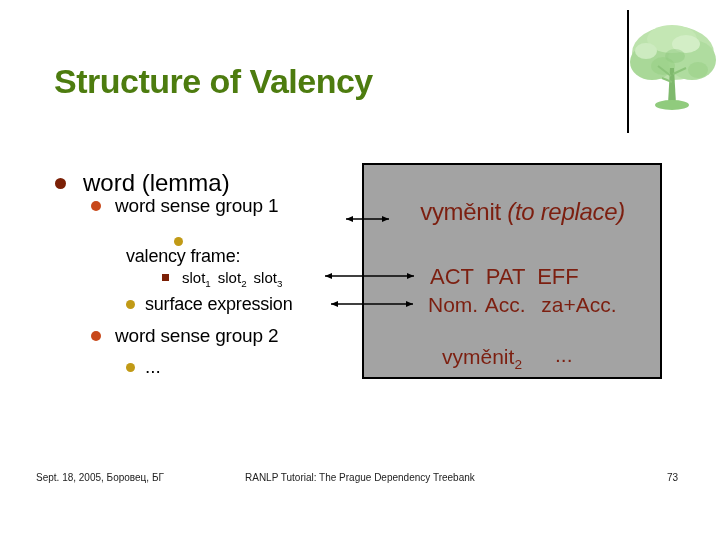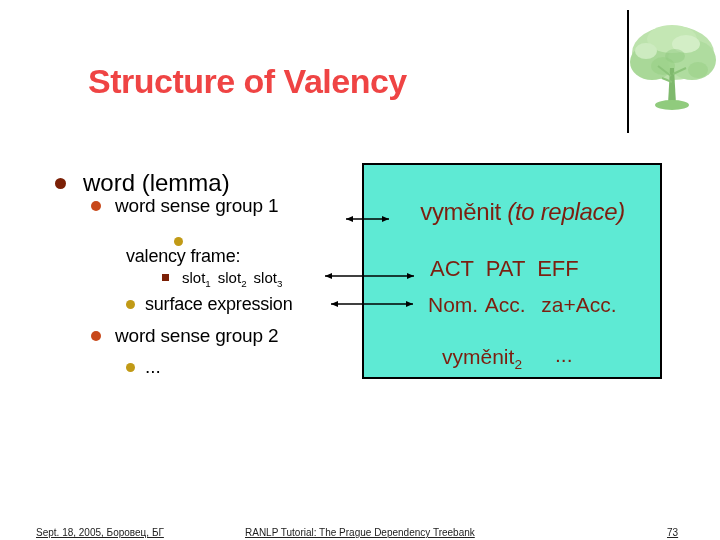--- a/index.html
+++ b/index.html
@@ -3,21 +3,21 @@
 <meta charset="utf-8">
 <style>
   html,body{margin:0;padding:0;background:#fff;}
   .slide{
     position:relative;width:720px;height:540px;background:#ffffff;overflow:hidden;
     font-family:"Liberation Sans","DejaVu Sans",sans-serif;color:#000;
   }
   
   .title{
     position:absolute;left:54px;top:62px;font-size:34px;font-weight:bold;
-    color:#ef4444;letter-spacing:-0.5px;white-space:nowrap;margin-left:34px;
+    color:#4d7c0f;letter-spacing:-0.5px;white-space:nowrap;
   }
   .title-rule{position:absolute;left:627px;top:10px;width:2px;height:123px;background:#000;}
   .tree{position:absolute;left:628px;top:18px;}
 
   
   .row{position:absolute;display:flex;align-items:center;white-space:nowrap;}
   .bullet{flex:0 0 auto;border-radius:50%;}
   .b-l1{width:11px;height:11px;background:#7b2006;margin-right:17px;}
   .b-l2{width:10px;height:10px;background:#c8481a;margin-right:14px;}
   .b-l3{width:9px;height:9px;background:#c19a16;margin-right:10px;}
@@ -28,36 +28,36 @@
   .r-slots{left:162px;top:267px;height:21px;font-size:15px;}
   .r-surface{left:126px;top:293px;height:22px;font-size:18px;letter-spacing:-0.2px;}
   .r-group2{left:91px;top:324px;height:24px;font-size:19px;letter-spacing:-0.2px;align-items:center;}
   .r-more{left:126px;top:356px;height:22px;font-size:19px;}
   .slot-part{margin-right:7px;}
   sub{font-size:0.65em;line-height:0;}
 
   
   .vbox{
     position:absolute;left:362px;top:163px;width:300px;height:216px;
-    border:2px solid #000;box-sizing:border-box;background:#5eead4;
+    border:2px solid #000;box-sizing:border-box;background:#a3a3a3;
   }
   .vline{position:absolute;color:#7c1f10;white-space:pre;}
   .v-heading{left:18px;top:5px;font-size:24px;letter-spacing:-0.3px;}
   .v-heading .gloss{font-style:italic;}
   .v-sense1{left:39px;top:41px;font-size:21px;}
-  .v-roles{left:66px;top:91px;font-size:22px;}
+  .v-roles{left:66px;top:99px;font-size:22px;}
   .v-forms{left:64px;top:128px;font-size:21px;word-spacing:2px;}
   .v-sense2{left:43px;top:156px;font-size:21px;}
   .v-more{left:191px;top:178px;font-size:21px;}
 
   
   .arrows{position:absolute;left:0;top:0;pointer-events:none;}
 
   
-  .footer-item{position:absolute;top:527px;font-size:10px;color:#222;white-space:nowrap;text-decoration:underline;}
+  .footer-item{position:absolute;top:472px;font-size:10px;color:#222;white-space:nowrap;}
   .f-date{left:36px;}
   .f-center{left:245px;}
   .f-page{left:667px;}
 </style>
 </head>
 <body>
 
 <div class="slide">
 
   <div class="title">Structure of Valency</div>

